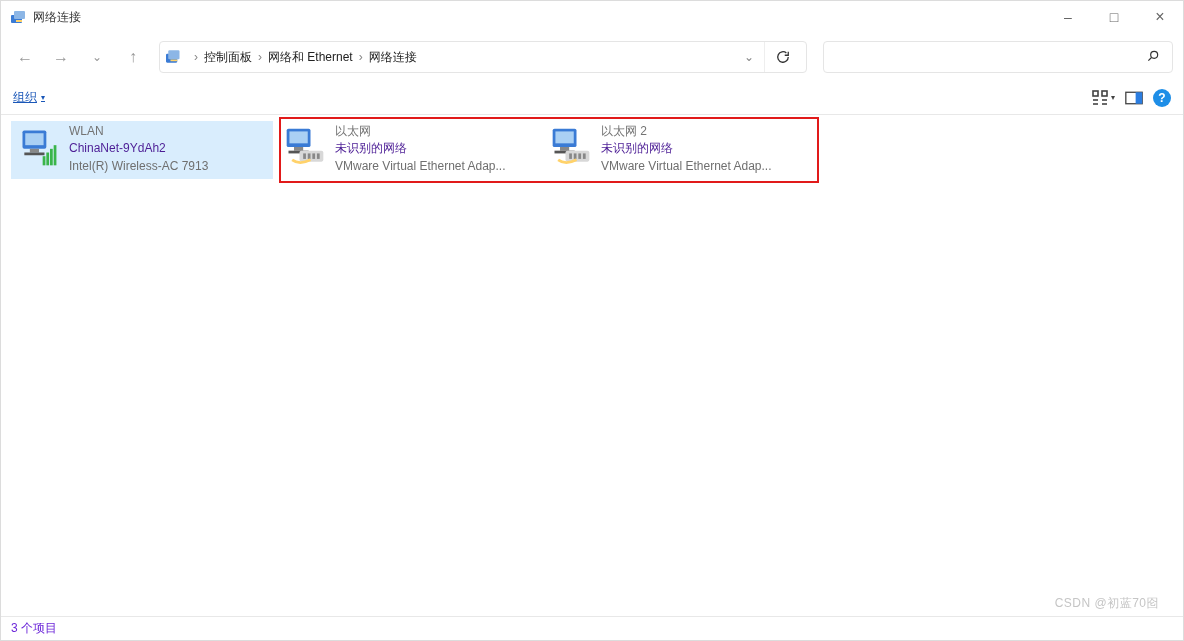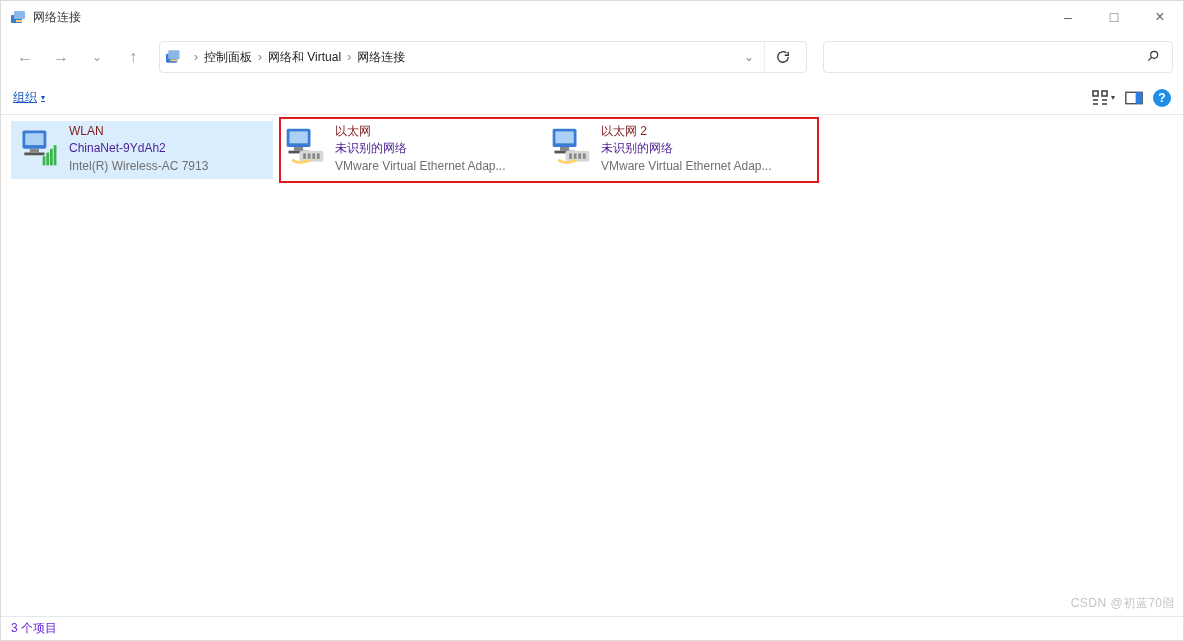--- a/index.html
+++ b/index.html
@@ -222,37 +222,37 @@
       margin-left: 4px;
     }
     .conn-details {
       display: flex;
       flex-direction: column;
       justify-content: center;
       line-height: 1.45;
       overflow: hidden;
       font-size: 12px;
     }
-    .conn-name { color: #7f1d1d; white-space: nowrap; overflow: hidden; text-overflow: ellipsis; }
+    .conn-name { color: #737373; white-space: nowrap; overflow: hidden; text-overflow: ellipsis; }
     .conn-status { color: #4c1d95; white-space: nowrap; overflow: hidden; text-overflow: ellipsis; }
     .conn-desc { color: #6f6f6f; white-space: nowrap; overflow: hidden; text-overflow: ellipsis; }
 
     .annotation-box {
       position: absolute;
       left: 278px;
       top: 2px;
       width: 540px;
       height: 66px;
       border: 2px solid #e11a1a;
       pointer-events: none;
     }
 
     .watermark {
       position: absolute;
-      right: 8px;
+      right: 24px;
       bottom: 4px;
       font-size: 12px;
       color: #c5c5c5;
       letter-spacing: 0.5px;
       margin-left: 32px;
     }
 
     
     .status-bar {
       height: 24px;
@@ -295,21 +295,21 @@
       <svg viewBox="0 0 16 16">
         <rect x="0" y="5" width="10" height="8" fill="#3a7bd5" rx="1"></rect>
         <rect x="2" y="2" width="10" height="8" fill="#8cb6e6" rx="1"></rect>
         <path d="M4 11 h6" stroke="#ffd26a" stroke-width="1.5"></path>
       </svg>
     </span>
     <span class="bc-sep">›</span>
     <div class="breadcrumbs">
       <span class="bc-item">控制面板</span>
       <span class="bc-sep">›</span>
-      <span class="bc-item">网络和 Virtual</span>
+      <span class="bc-item">网络和 Ethernet</span>
       <span class="bc-sep">›</span>
       <span class="bc-item">网络连接</span>
     </div>
     <span class="addr-drop">⌄</span>
     <span class="refresh-btn">
       <svg width="14" height="14" viewBox="0 0 24 24" fill="none" stroke="#333" stroke-width="2.2">
         <path d="M21 12a9 9 0 1 1-3.2-6.9"></path>
         <path d="M21 3v6h-6"></path>
       </svg>
     </span>

